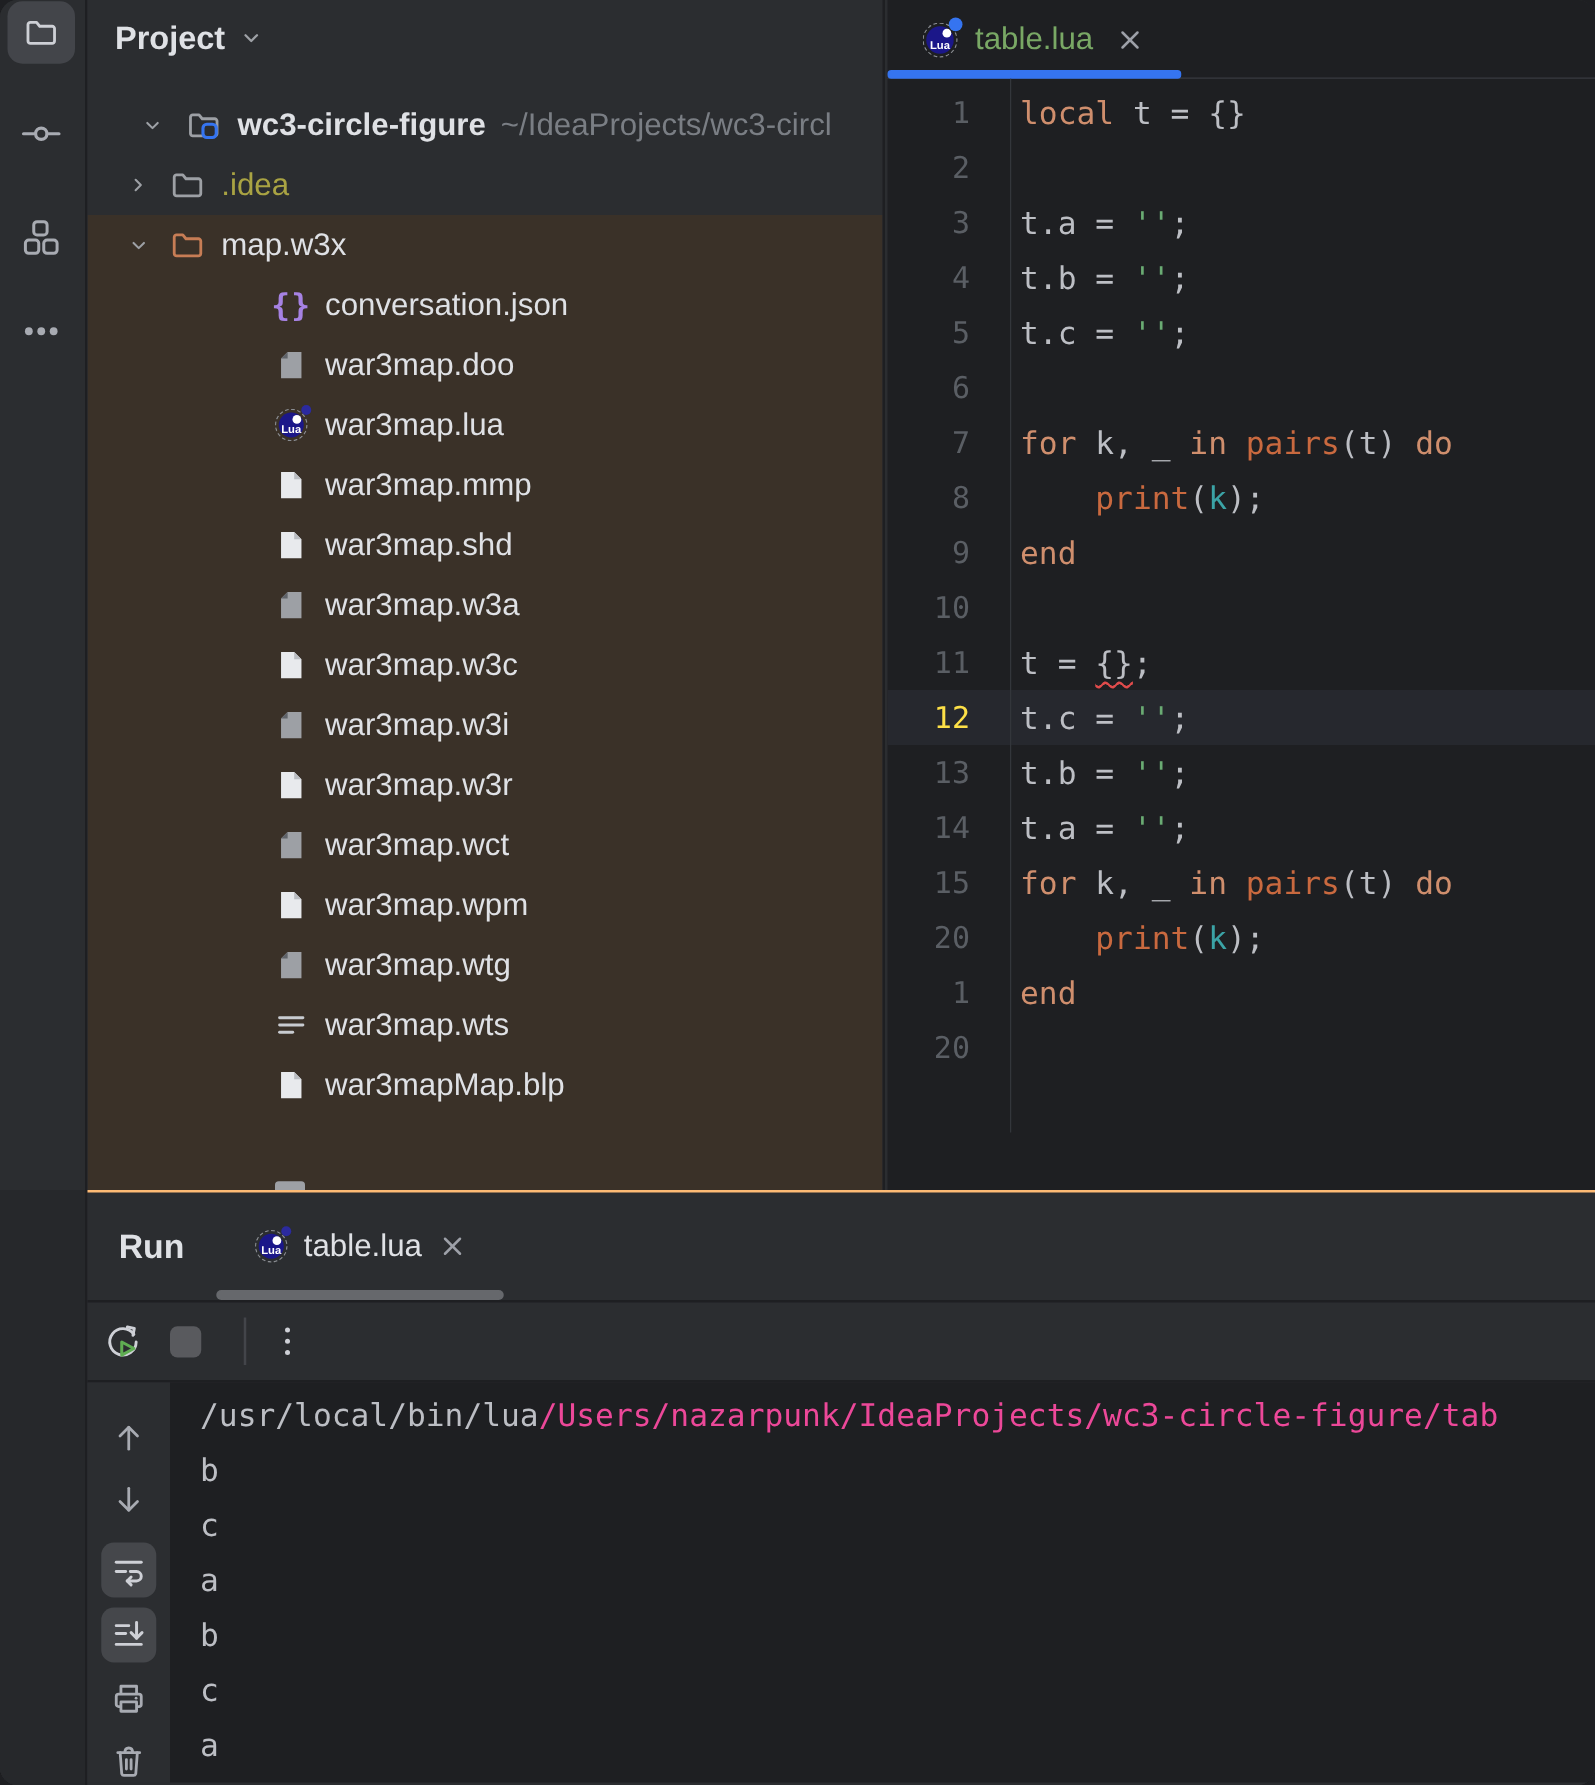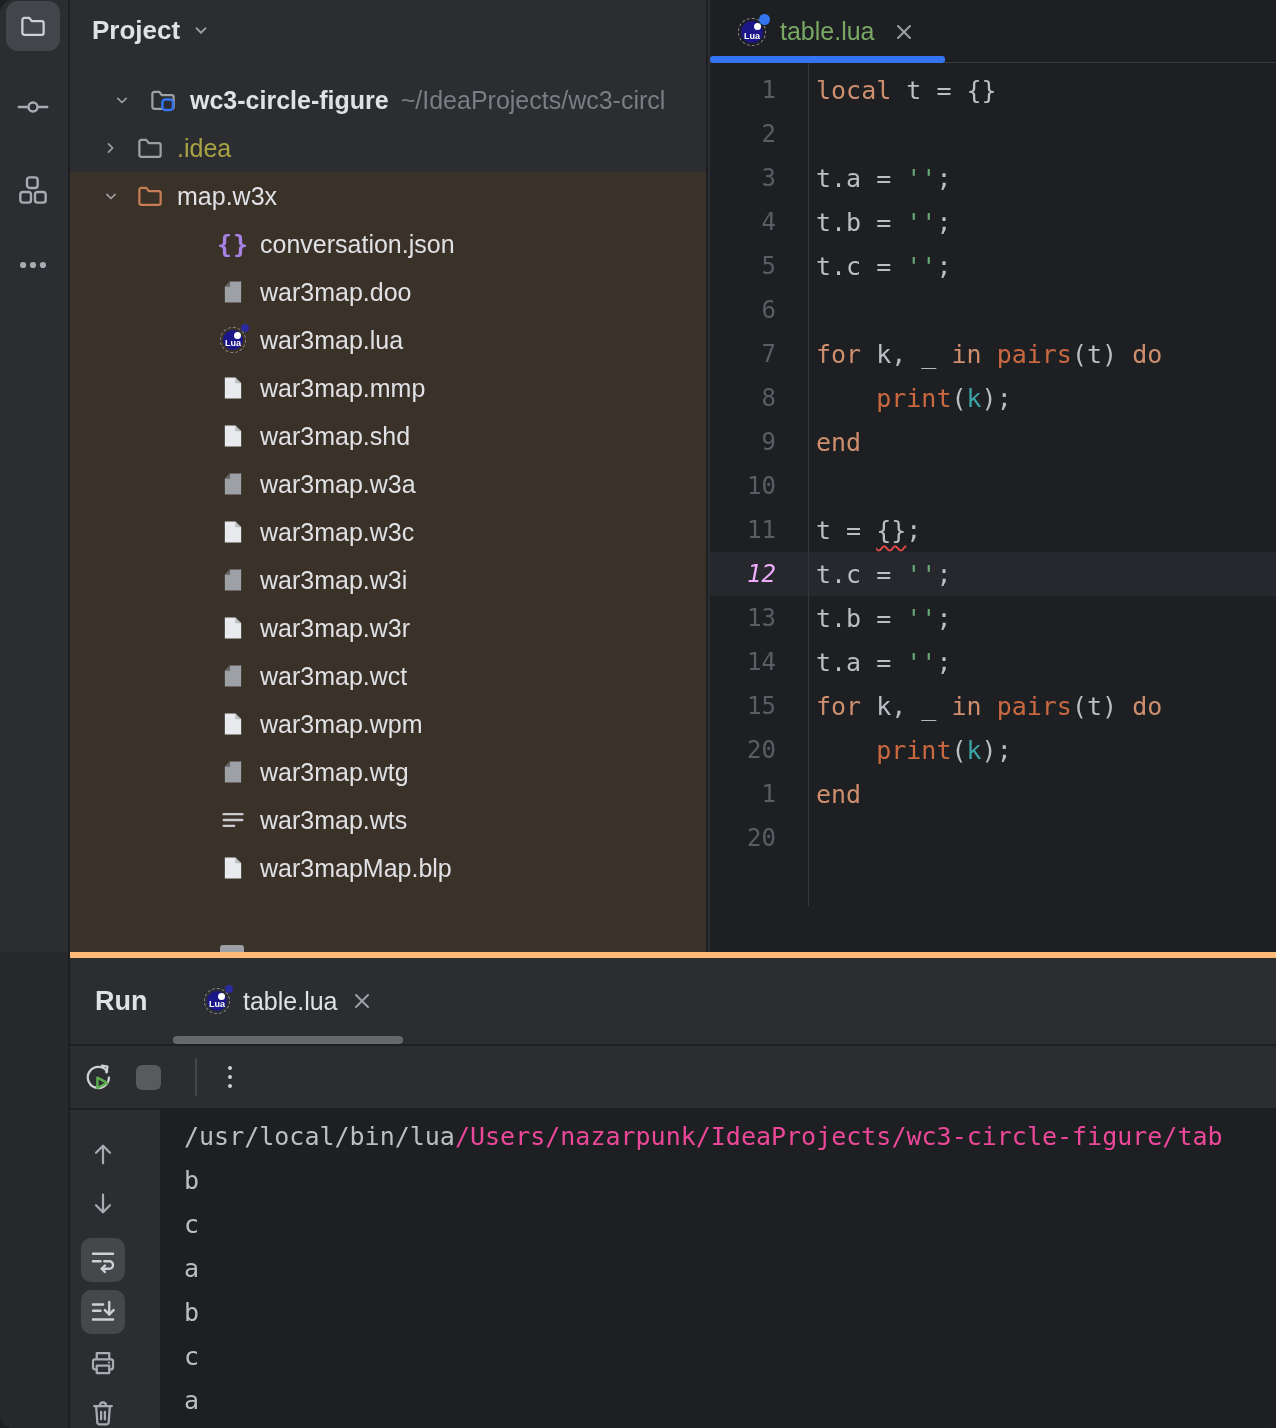--- a/index.html
+++ b/index.html
@@ -52,50 +52,50 @@
   .tabbar{position:relative;height:63px;border-bottom:1px solid #393B40;}
   .etab{position:absolute;left:0;top:0;height:63px;width:235px;display:flex;align-items:center;padding-left:27px;gap:13px;}
   .etab .ttitle{font-size:25px;color:#79A865;}
   .etab .tclose{margin-left:4px;}
   .tabind{position:absolute;left:0;bottom:-1px;width:235px;height:7px;background:#3574F0;border-radius:3px;}
   .codearea{position:relative;padding-top:5px;font-family:"DejaVu Sans Mono",monospace;font-size:25px;}
   .gutterline{position:absolute;left:98px;top:0;width:1px;height:843px;background:#33363B;z-index:3;}
   .cline{height:44px;display:flex;align-items:center;white-space:pre;position:relative;z-index:1;}
   .cline.current{background:#26282E;}
   .lnum{width:98px;flex:0 0 98px;text-align:right;padding-right:32px;color:#5A5E64;font-size:24px;}
-  .cline.current .lnum{color:#f0abfc;font-style:italic;}
+  .cline.current .lnum{color:#fde047;}
   .ltext{padding-left:8px;}
   .tok-kw{color:#CF8E6D;}
   .tok-id{color:#BCBEC4;}
   .tok-str{color:#6AAB73;}
   .tok-fn{color:#C9693F;}
   .tok-var{color:#3BA3A6;}
   .tok-err{color:#BCBEC4;text-decoration:underline;text-decoration-style:wavy;text-decoration-color:#E04B4B;text-decoration-thickness:2px;text-underline-offset:6px;}
 
   
-  .runpanel{position:absolute;left:70px;top:952px;width:1206px;height:476px;background:#2B2D30;border-top:6px solid #fdba74;}
+  .runpanel{position:absolute;left:70px;top:952px;width:1206px;height:476px;background:#2B2D30;border-top:2px solid #fdba74;}
   .runheader{position:relative;height:86px;display:flex;align-items:center;}
   .runtitle{font-size:27px;font-weight:700;margin-left:25px;color:#DFE1E5;}
   .runtab{position:absolute;left:131px;top:0;height:86px;display:flex;align-items:center;gap:12px;padding-left:2px;}
   .runtab .ttitle{font-size:25px;color:#DFE1E5;}
   .runtab .luaic{width:28px;height:28px;}
   .runtabind{position:absolute;left:103px;bottom:0;width:230px;height:8px;background:#66686C;border-radius:4px;}
   .runtoolbar{height:64px;border-top:2px solid #1E1F22;display:flex;align-items:center;padding-left:10px;}
   .tbbtn{width:36px;height:36px;display:flex;align-items:center;justify-content:center;margin-right:14px;}
   .stopsq{width:25px;height:25px;border-radius:6px;background:#595A5E;}
   .vsep{width:2px;height:38px;background:#43454A;margin:0 15px;}
   .kebab{display:flex;flex-direction:column;gap:5px;align-items:center;}
   .kebab i{width:4px;height:4px;border-radius:50%;background:#CED0D6;}
 
   .consolerow{display:flex;height:322px;border-top:2px solid #1E1F22;}
   .ctools{width:66px;flex:0 0 66px;background:#2B2D30;display:flex;flex-direction:column;align-items:center;padding-top:30px;}
   .cbtn{display:flex;align-items:center;justify-content:center;}
   .cbtn.box{width:44px;height:44px;border-radius:10px;background:#45474B;}
   .cout{flex:1;background:#1E1F22;font-family:"DejaVu Sans Mono",monospace;font-size:25px;color:#BCBEC4;
-        padding:4px 0 0 24px;overflow:hidden;white-space:nowrap;margin-left:24px;}
+        padding:4px 0 0 24px;overflow:hidden;white-space:nowrap;}
   .coline{height:44px;display:flex;align-items:center;}
   .colink{color:#ec4899;text-underline-offset:5px;}
 </style>
 </head>
 <body>
 
 <div class="app">
 
   <div class="toolstrip">
     <div class="dim"></div>

